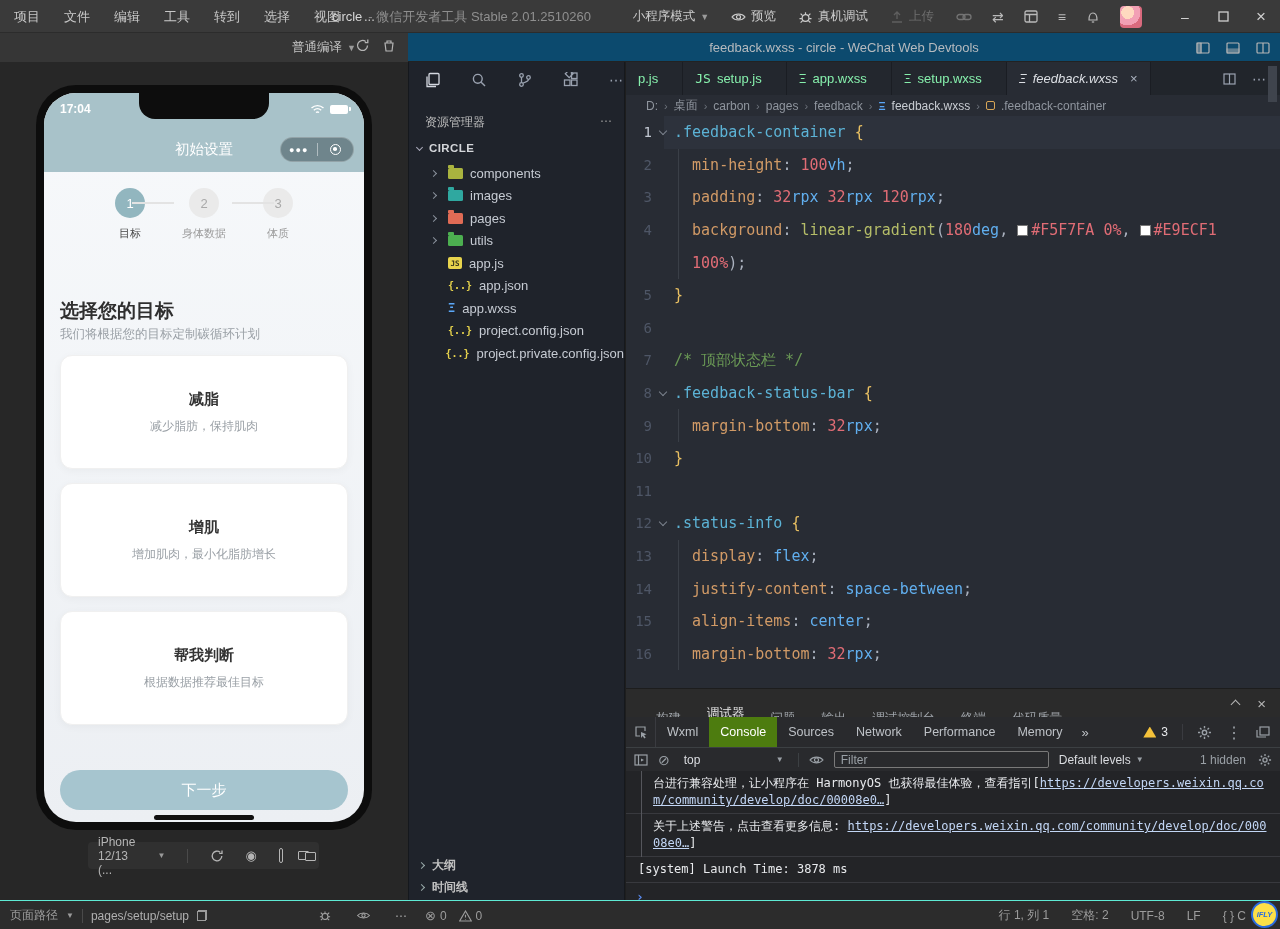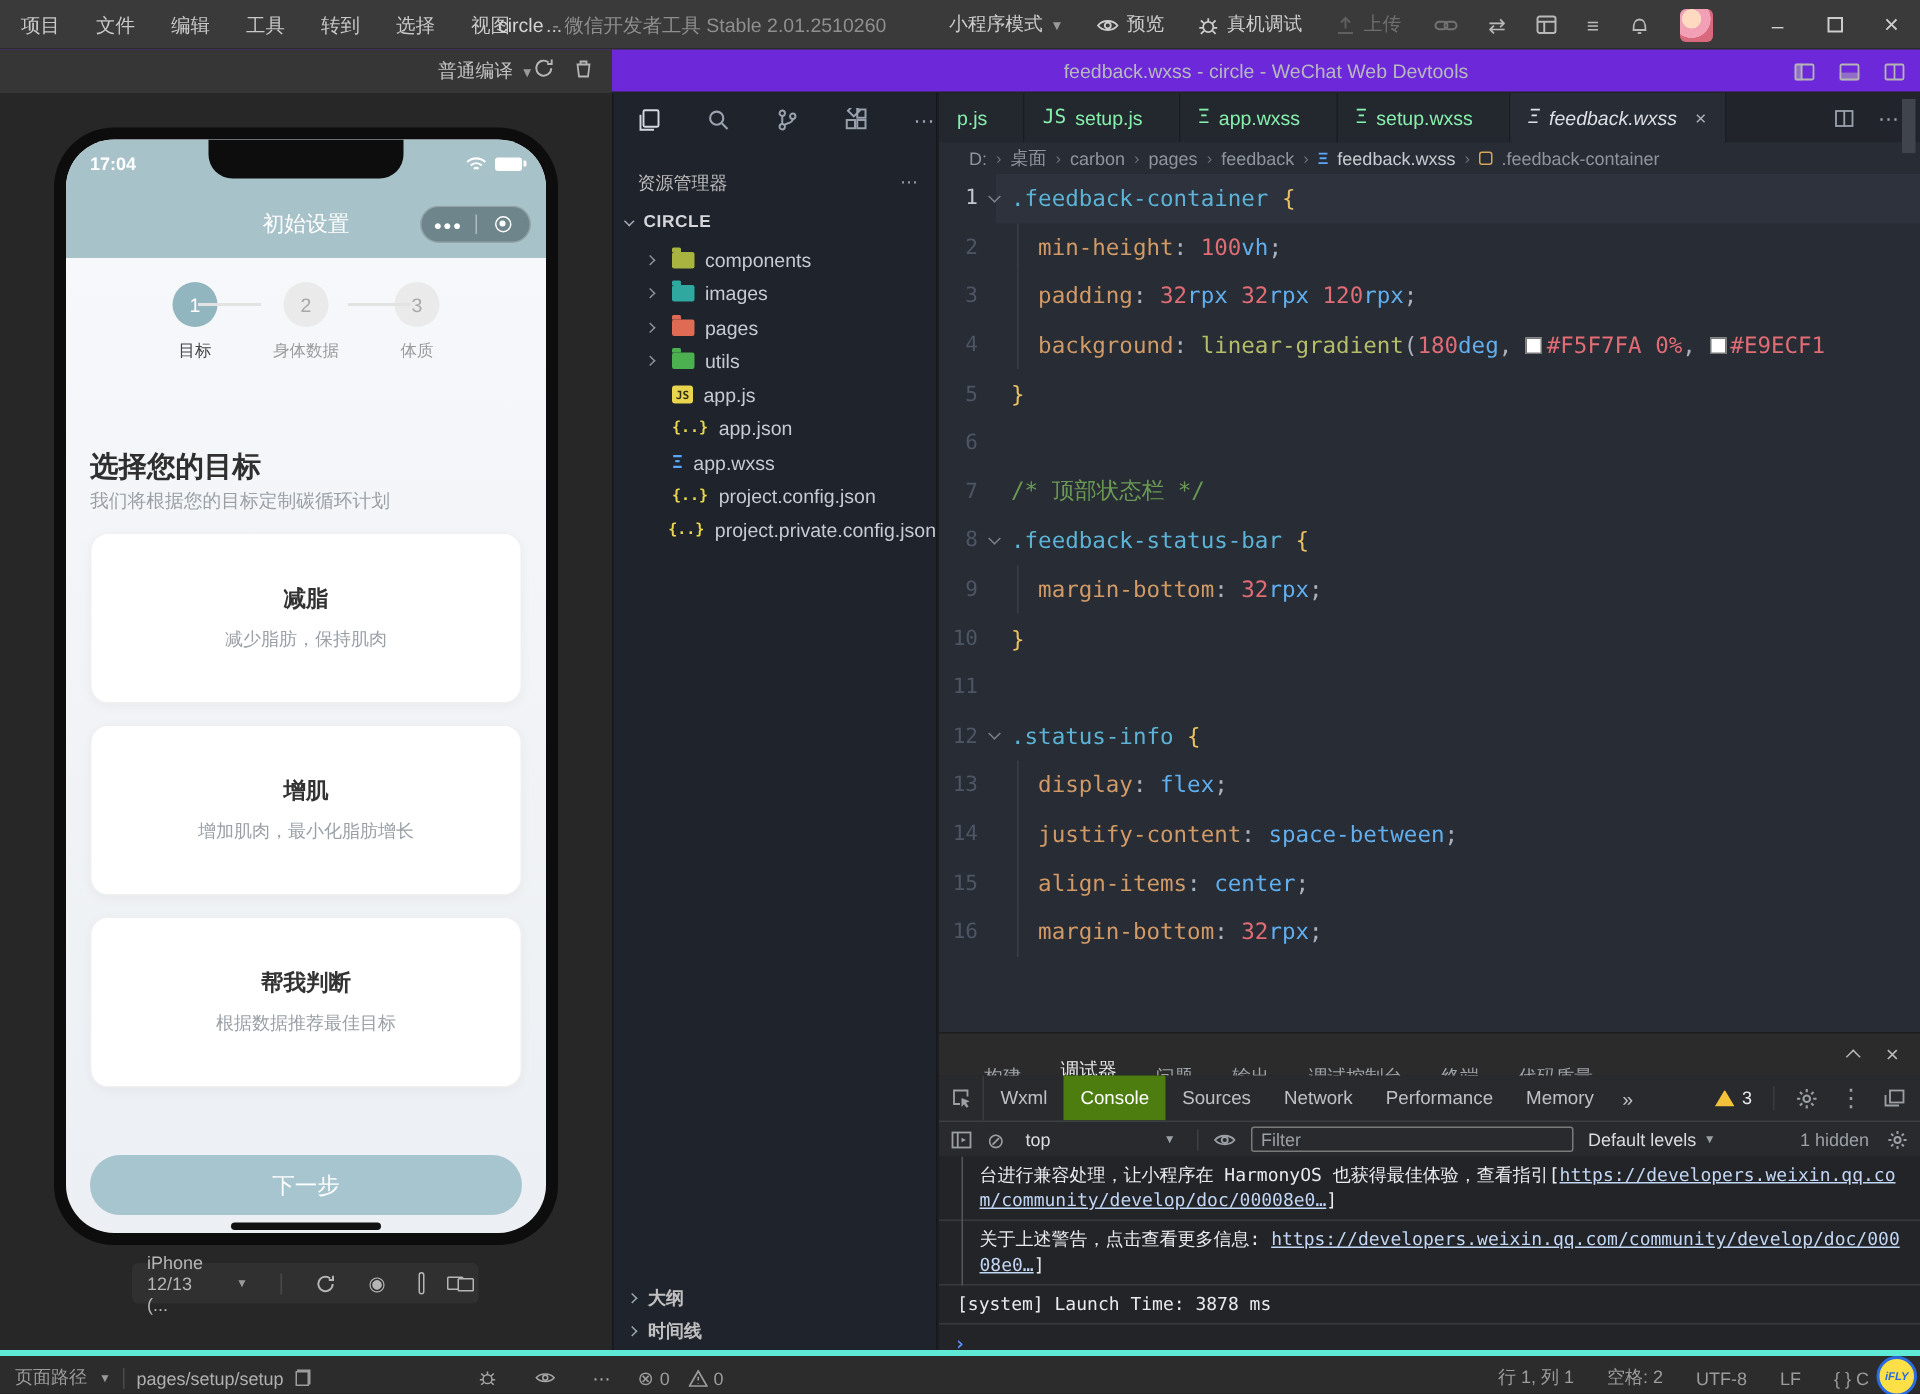--- a/index.html
+++ b/index.html
@@ -20,21 +20,21 @@
   .tb-item { display:flex; align-items:center; gap:5px; color:#cdcdcd; font-size:12.5px; margin-right:22px; }
   .tb-item.dim { color:#6e6e6e; }
   .tb-item.dim svg { opacity:.45; }
   .caret { font-size:9px; color:#9a9a9a; }
   .tb-ico { color:#b9b9b9; margin-right:20px; font-size:14px; line-height:1; }
   .avatar { width:22px; height:22px; border-radius:4px; margin-right:24px;
             background:radial-gradient(circle at 35% 30%, #ffd9c0 0 30%, #f2a0b5 31% 60%, #d96a7e 61%); }
   .winbtn { width:38px; height:33px; display:flex; align-items:center; justify-content:center; color:#cfcfcf; font-size:14px; }
 
   
-  .tl2 { position:absolute; left:0; top:33px; width:1280px; height:29px; background:#6d28d9; border-bottom:1px solid #222; }
+  .tl2 { position:absolute; left:0; top:33px; width:1280px; height:29px; background:#0c4a6e; border-bottom:1px solid #222; }
   .tl2-sim { position:absolute; left:0; top:0; width:408px; height:29px; background:#363636; display:flex; align-items:center; }
   .compile { position:absolute; left:292px; display:flex; align-items:center; gap:5px; color:#c3c3c3; font-size:12.5px; }
   .tl2-ico { position:absolute; top:5px; color:#b5b5b5; }
   .tl2-title { position:absolute; left:408px; right:0; top:0; height:29px; display:flex; align-items:center; justify-content:center;
                color:#b6babe; font-size:13px; }
   .tl2-right { position:absolute; right:10px; top:0; height:29px; display:flex; align-items:center; gap:16px; }
 
   
   .sim { position:absolute; left:0; top:62px; width:408px; height:838px; background:#272727; }
   .phone { position:absolute; left:36px; top:23px; width:336px; height:745px; background:#0d0d0d; border-radius:40px; }
@@ -182,21 +182,21 @@
              font-family:"DejaVu Sans Mono",monospace; font-size:12px; color:#e8eaed; }
   .warn-group { position:relative; }
   .warn-group::before { content:""; position:absolute; left:15px; top:0; bottom:0; width:1px; background:#55565c; }
   .cmsg { padding:4px 8px 4px 27px; border-bottom:1px solid #38393e; line-height:17px; word-break:break-all; }
   .cmsg.sys { padding-left:12px; }
   .tk-txt { color:#e8eaed; }
   .tk-link { color:#c2d6f5; text-decoration:underline; }
   .prompt { padding:6px 0 0 10px; color:#5b8ef5; font-weight:bold; font-size:13px; }
 
   
-  .sb { position:absolute; left:0; top:900px; width:1280px; height:29px; background:#2c2c2c; border-top:4px solid #5eead4;
+  .sb { position:absolute; left:0; top:900px; width:1280px; height:29px; background:#2c2c2c; border-top:1px solid #5eead4;
         color:#9c9c9c; font-size:12px; }
   .sb-left { position:absolute; left:10px; top:0; height:29px; display:flex; align-items:center; gap:8px; }
   .sb-icons { position:absolute; left:318px; top:0; height:29px; display:flex; align-items:center; gap:24px; color:#a7a7a7; }
   .sb-mid { position:absolute; left:425px; top:0; height:29px; display:flex; align-items:center; gap:12px; color:#9c9c9c; }
   .sb-mid .grp { display:flex; align-items:center; gap:4px; }
   .sb-right { position:absolute; right:34px; top:0; height:29px; display:flex; align-items:center; gap:22px; }
   .ifly { position:absolute; right:2px; top:0; width:27px; height:27px; border-radius:50%; background:#fde047;
           border:2.5px solid #2a6bdf; display:flex; align-items:center; justify-content:center;
           color:#2a6bdf; font-size:7.5px; font-weight:bold; font-style:italic; z-index:9; }
   .copy-ic { width:10px; height:11px; position:relative; }
@@ -607,20 +607,25 @@
       <div class="cl g">
       <span class="num">3</span>
       <span class="chevc"></span>
       <span class="code"><span class="tk-pun">  </span><span class="tk-prop">padding</span><span class="tk-pun">: </span><span class="tk-num">32</span><span class="tk-unit">rpx</span><span class="tk-pun"> </span><span class="tk-num">32</span><span class="tk-unit">rpx</span><span class="tk-pun"> </span><span class="tk-num">120</span><span class="tk-unit">rpx</span><span class="tk-pun">;</span></span>
     </div>
       <div class="cl g">
       <span class="num">4</span>
       <span class="chevc"></span>
       <span class="code"><span class="tk-pun">  </span><span class="tk-prop">background</span><span class="tk-pun">: </span><span class="tk-fn">linear-gradient</span><span class="tk-pun">(</span><span class="tk-num">180</span><span class="tk-unit">deg</span><span class="tk-pun">, </span><span class="swatch"></span><span class="tk-hex">#F5F7FA</span><span class="tk-pun"> </span><span class="tk-num">0%</span><span class="tk-pun">, </span><span class="swatch"></span><span class="tk-hex">#E9ECF1</span></span>
     </div>
+      <div class="cl g">
+      <span class="num"></span>
+      <span class="chevc"></span>
+      <span class="code"><span class="tk-pun">  </span><span class="tk-num">100%</span><span class="tk-pun">);</span></span>
+    </div>
       <div class="cl">
       <span class="num">5</span>
       <span class="chevc"></span>
       <span class="code"><span class="tk-brace">}</span></span>
     </div>
       <div class="cl">
       <span class="num">6</span>
       <span class="chevc"></span>
       <span class="code"></span>
     </div>

